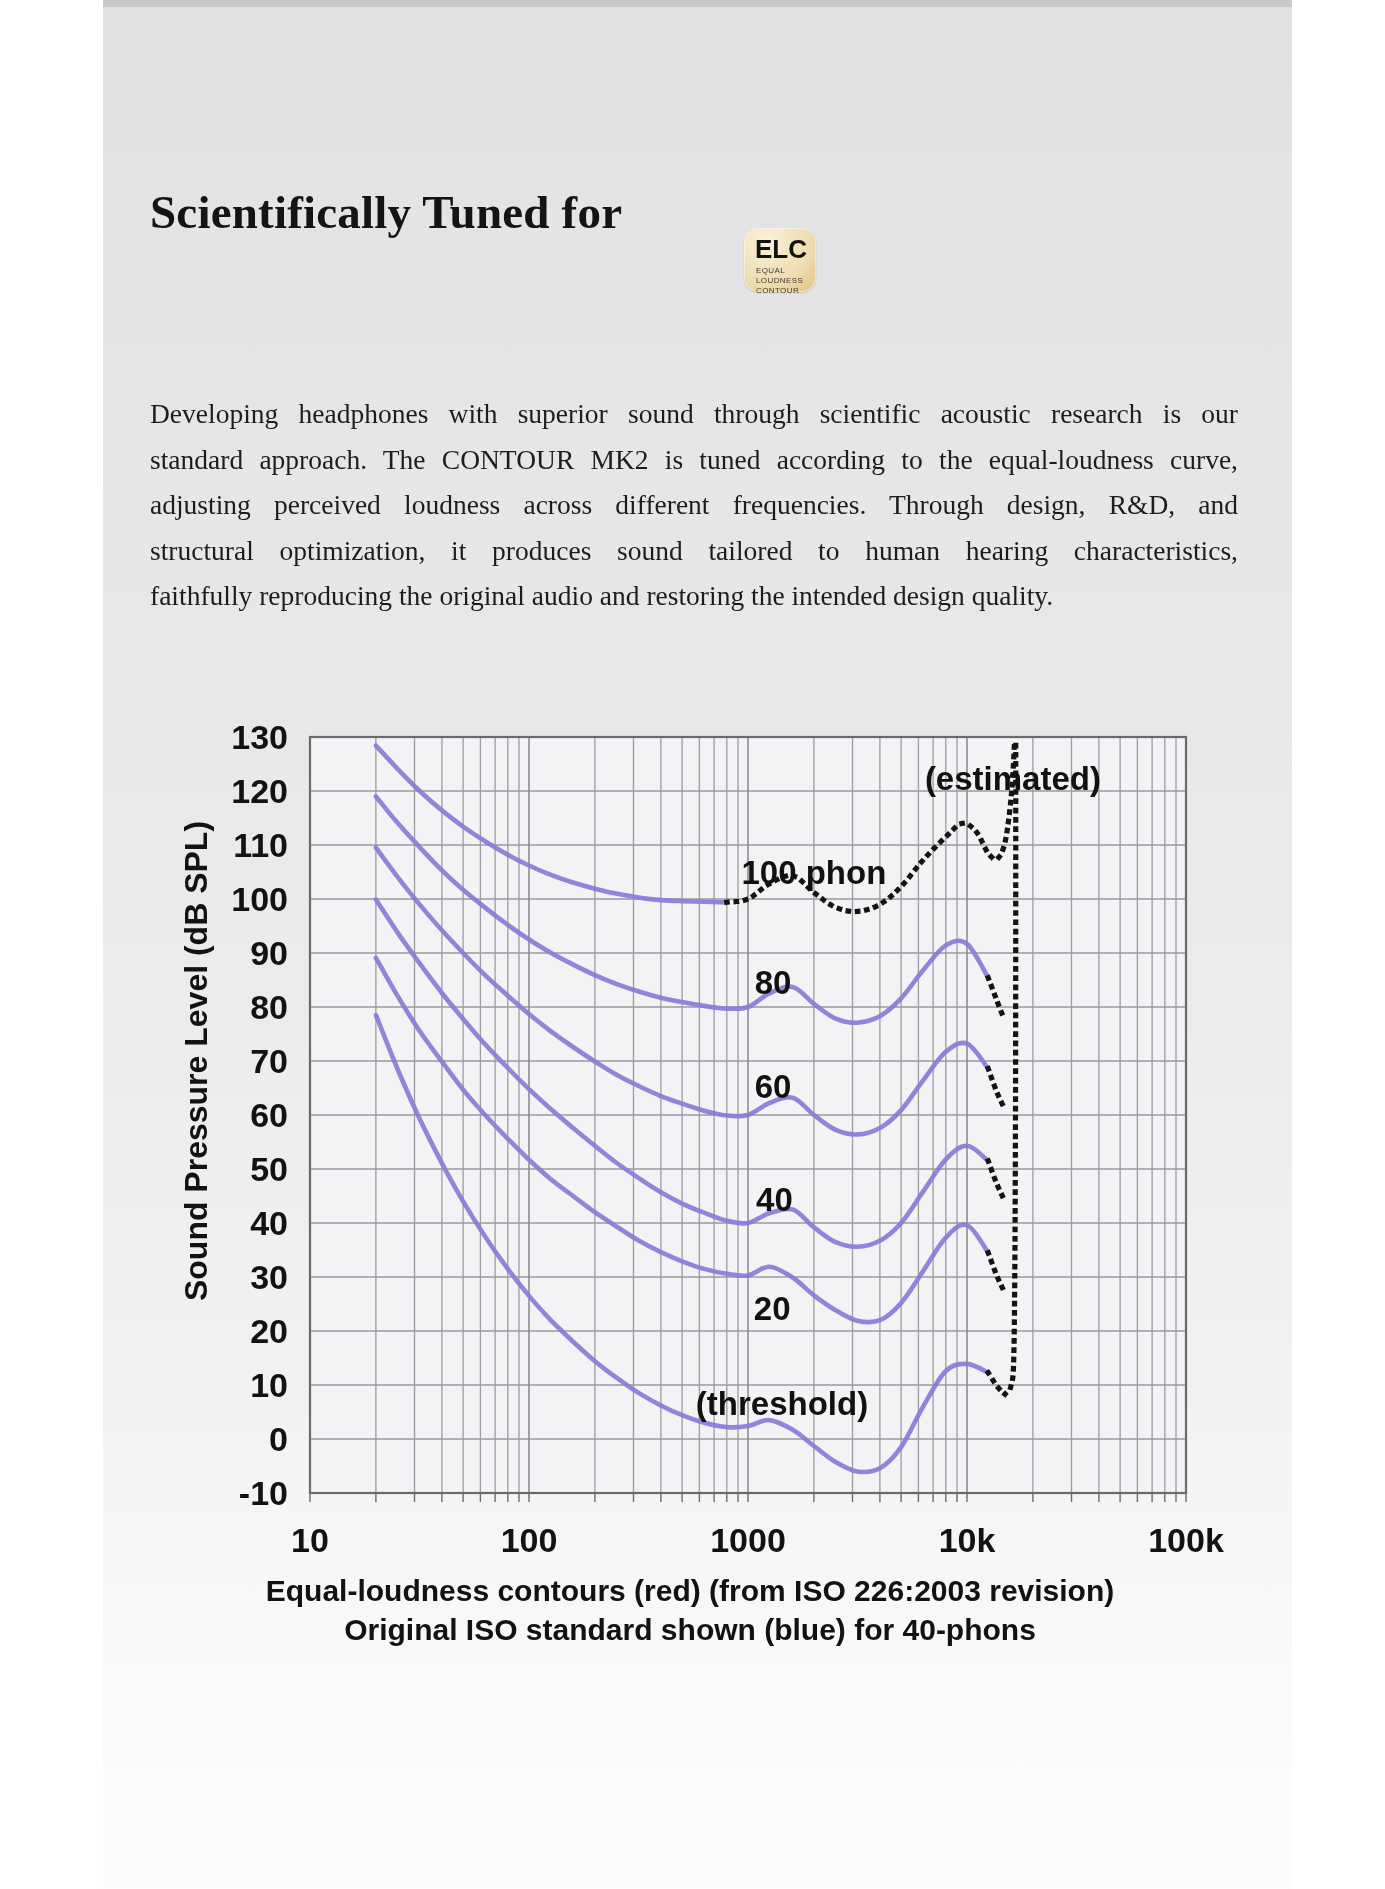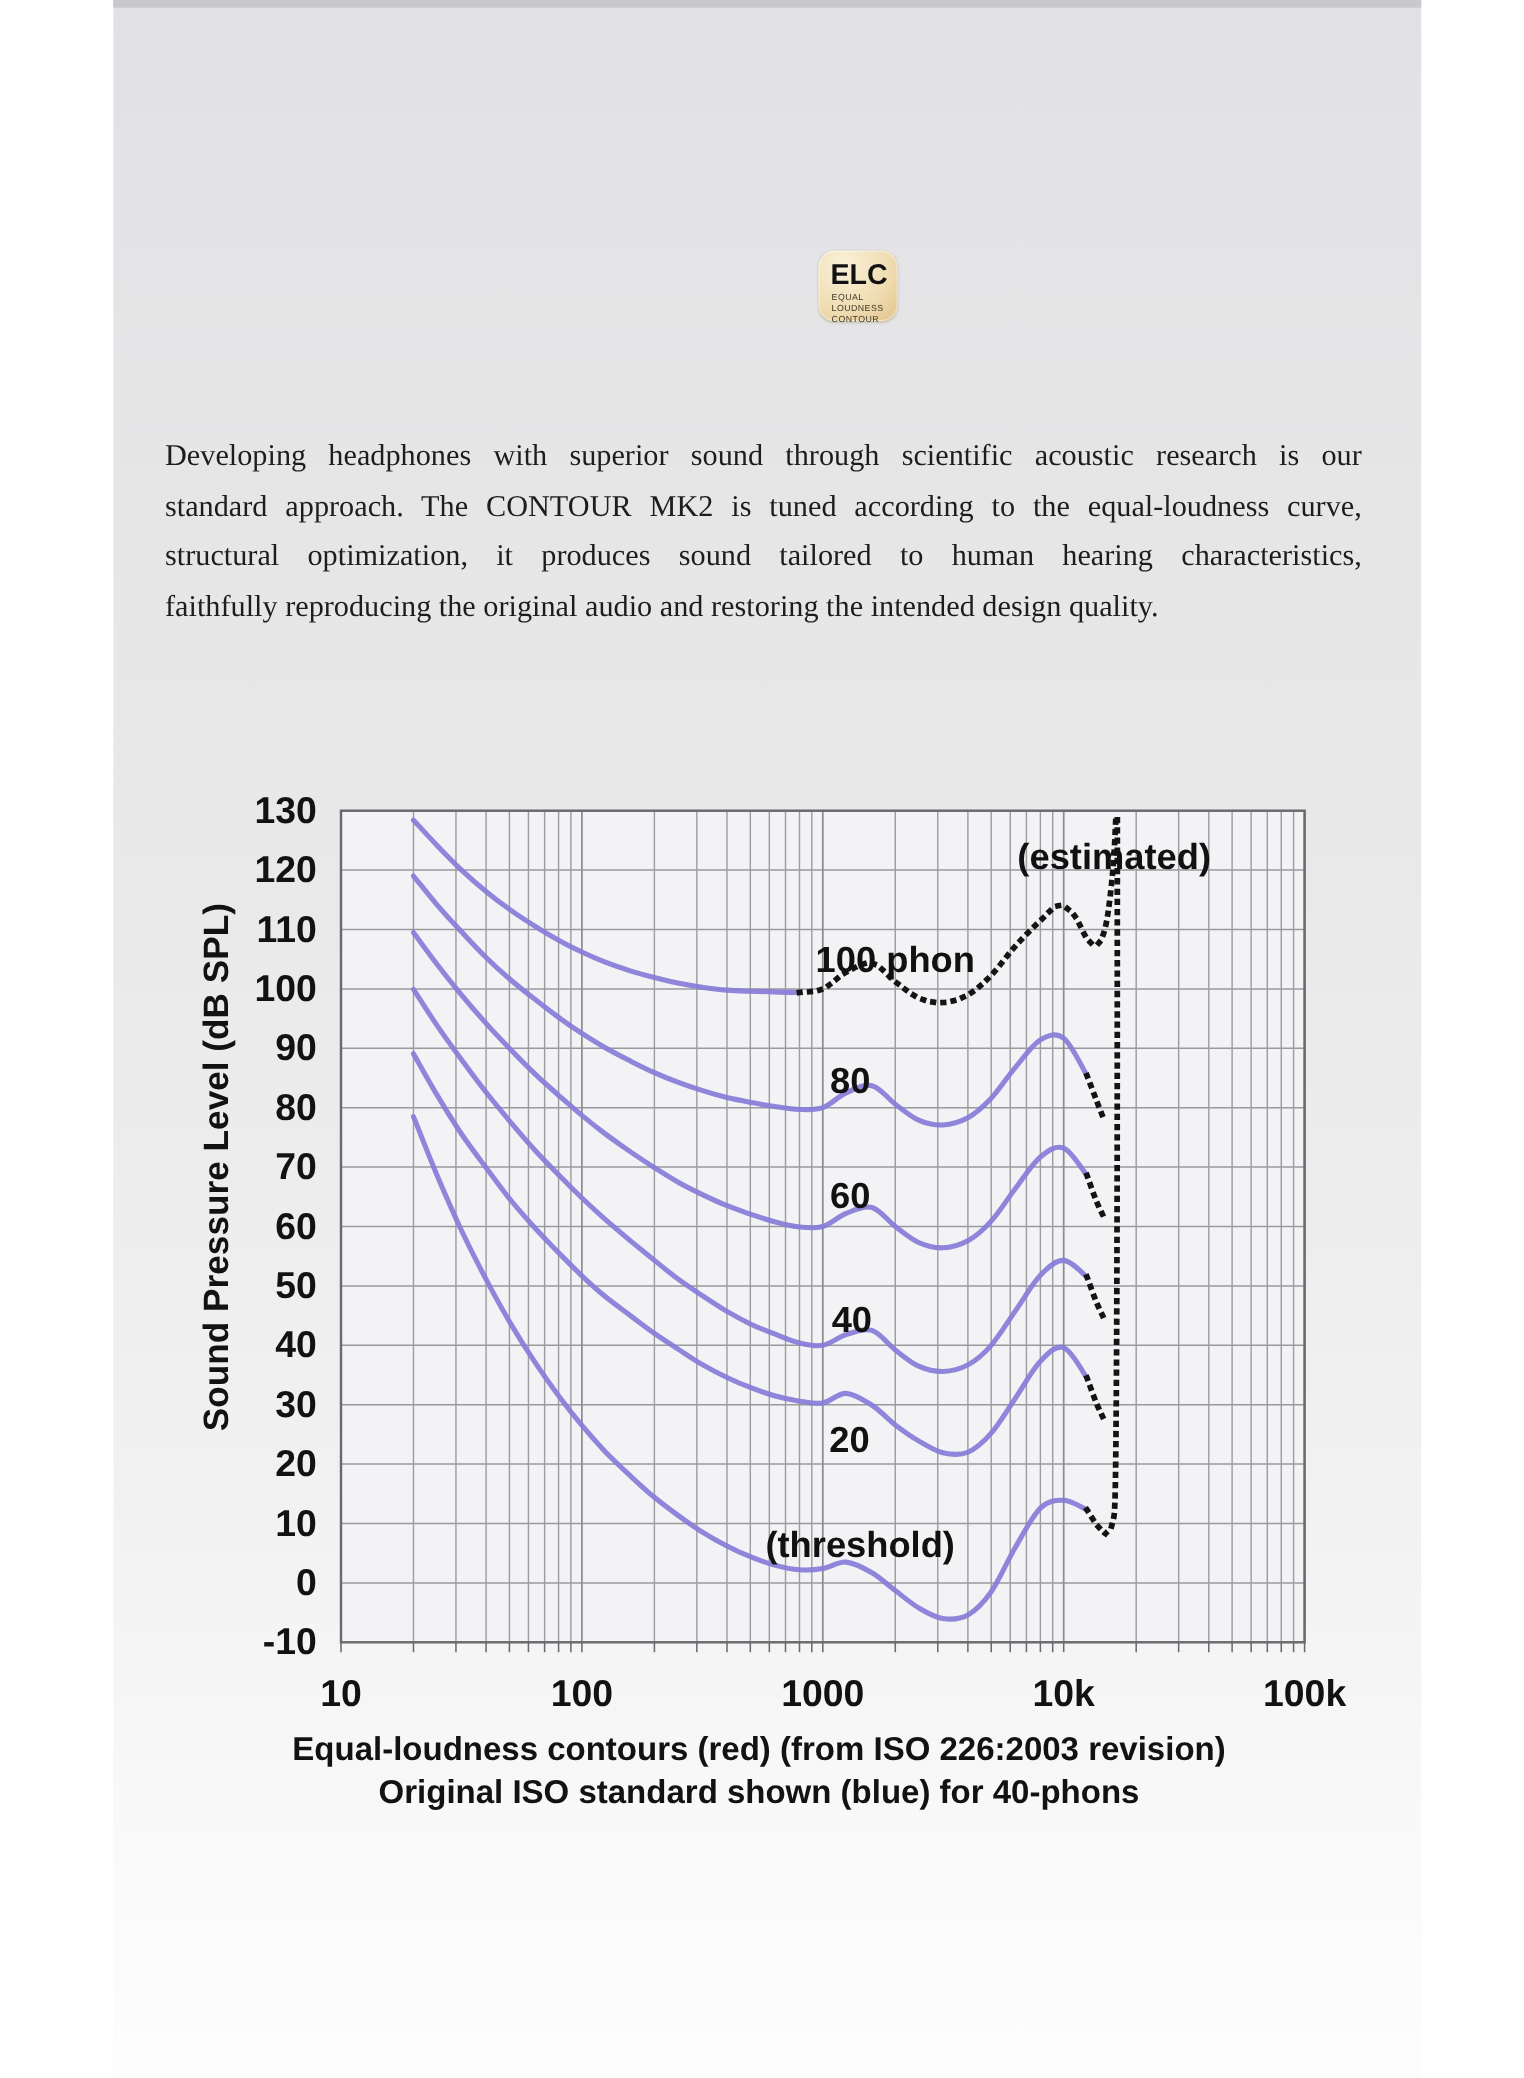--- a/index.html
+++ b/index.html
@@ -60,34 +60,36 @@
   .caption1{top:1572px;}
   .caption2{top:1611px;}
 </style>
 </head>
 <body>
 
 <div class="card"></div>
 <div class="card-topstrip"></div>
 
 <div class="title">
+  <div>Scientifically Tuned for</div>
 </div>
 
 <div class="badge">
   <div class="badge-abbr">ELC</div>
   <div class="badge-sub">
     <div>EQUAL</div>
     <div>LOUDNESS</div>
     <div>CONTOUR</div>
   </div>
 </div>
 
 <div class="para">
   <div class="pline">Developing headphones with superior sound through scientific acoustic research is our</div>
   <div class="pline">standard approach. The CONTOUR MK2 is tuned according to the equal-loudness curve,</div>
+  <div class="pline">adjusting perceived loudness across different frequencies. Through design, R&amp;D, and</div>
   <div class="pline">structural optimization, it produces sound tailored to human hearing characteristics,</div>
   <div class="pline last">faithfully reproducing the original audio and restoring the intended design quality.</div>
 </div>
 
 <svg class="chart" width="1385" height="1889" viewBox="0 0 1385 1889">
   <g id="g-plotbg">
       <rect x="310" y="737" width="876" height="756" fill="#f3f3f5"></rect>
     </g>
   <g id="g-grid">
       <line x1="310" y1="737" x2="1186" y2="737" stroke="#9a9a9e" stroke-width="1.4"></line>

